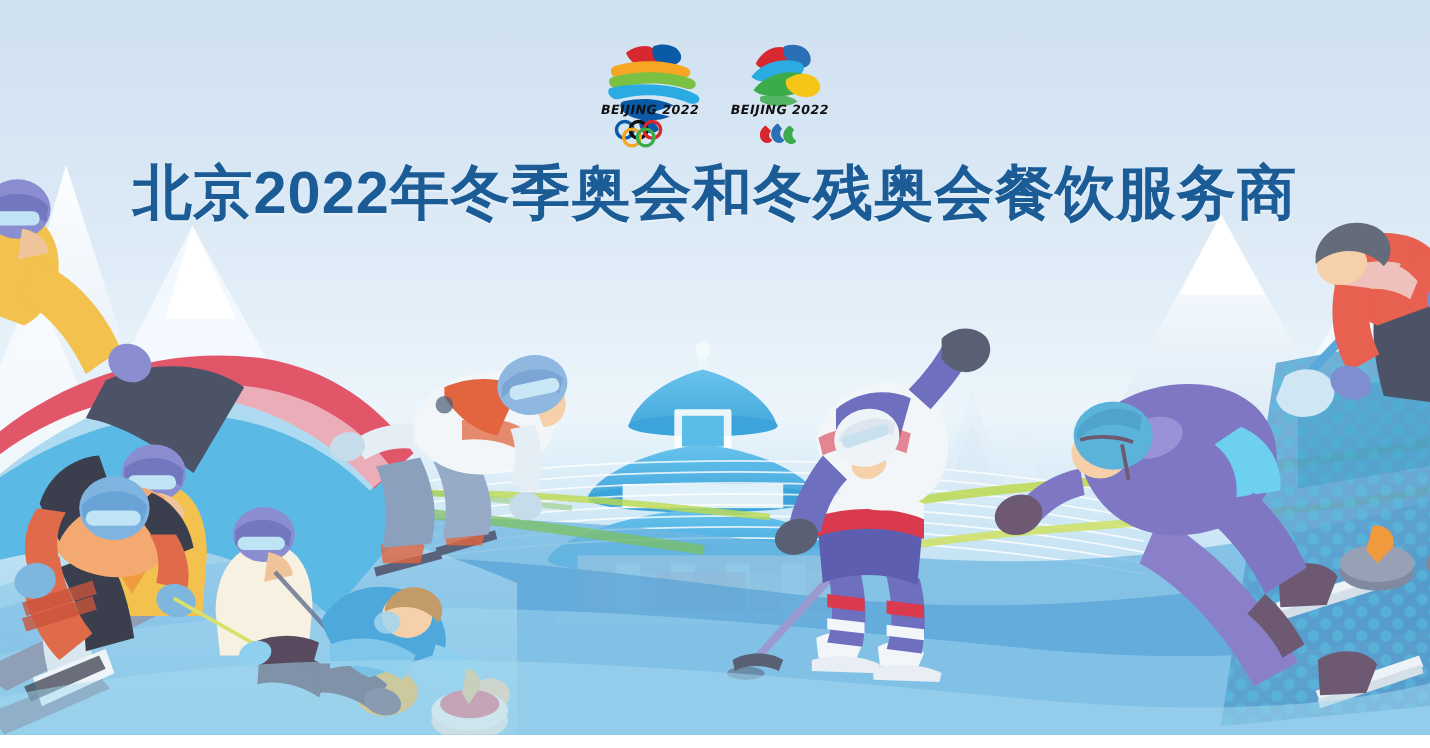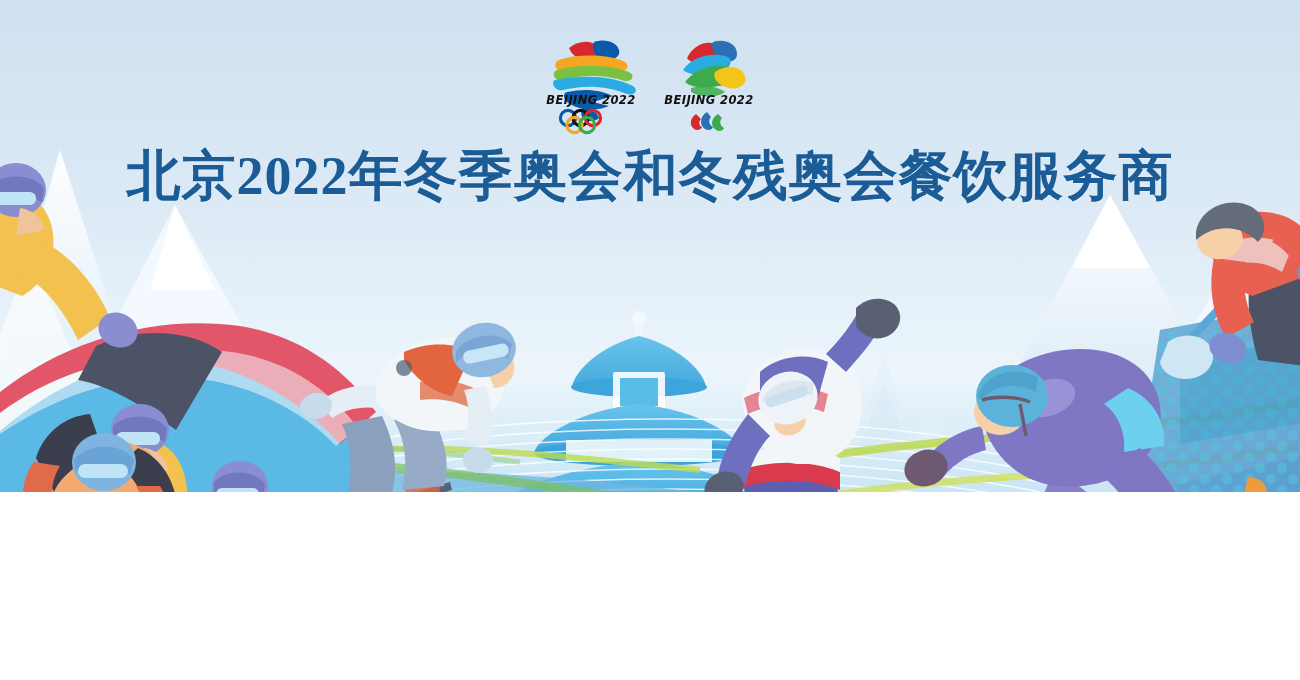--- a/index.html
+++ b/index.html
@@ -1,28 +1,28 @@
 <!DOCTYPE html>
 <html><head>
 <meta charset="utf-8">
 <style>
   html,body{margin:0;padding:0;background:#ffffff;}
   #banner{
-    position:relative;width:1300px;height:492px;overflow:hidden;
+    position:relative;width:1300px;height:668px;overflow:hidden;
     font-family:"Liberation Sans","DejaVu Sans",sans-serif;
     background:linear-gradient(180deg,#cfe0f0 0%,#d6e5f3 22%,#e2eef8 42%,#eaf3fa 58%,#cfe7f5 74%,#a8d7ef 100%);
   }
   .layer{position:absolute;inset:0;}
   svg{display:block;}
   
   #title-wrap{position:absolute;left:0;top:148px;width:1300px;text-align:center;z-index:40;}
   #page-title{
     font-size:54px;font-weight:bold;letter-spacing:1px;color:#1b5c96;
     line-height:1.05;white-space:nowrap;
-    font-family:Liberation Serif, serif;
+    font-family:Liberation Sans, sans-serif;
     text-shadow:0 1px 0 rgba(255,255,255,.35);
   }
   
   #logos{position:absolute;left:0;top:30px;width:1300px;z-index:41;
          display:flex;justify-content:center;gap:14px;}
   .logo{width:104px;height:106px;}
   .logo-text{font-family:"DejaVu Sans","Liberation Sans",sans-serif;
              font-size:11.5px;font-weight:bold;font-style:italic;fill:#111;letter-spacing:.4px;}
 </style>
 </head>

